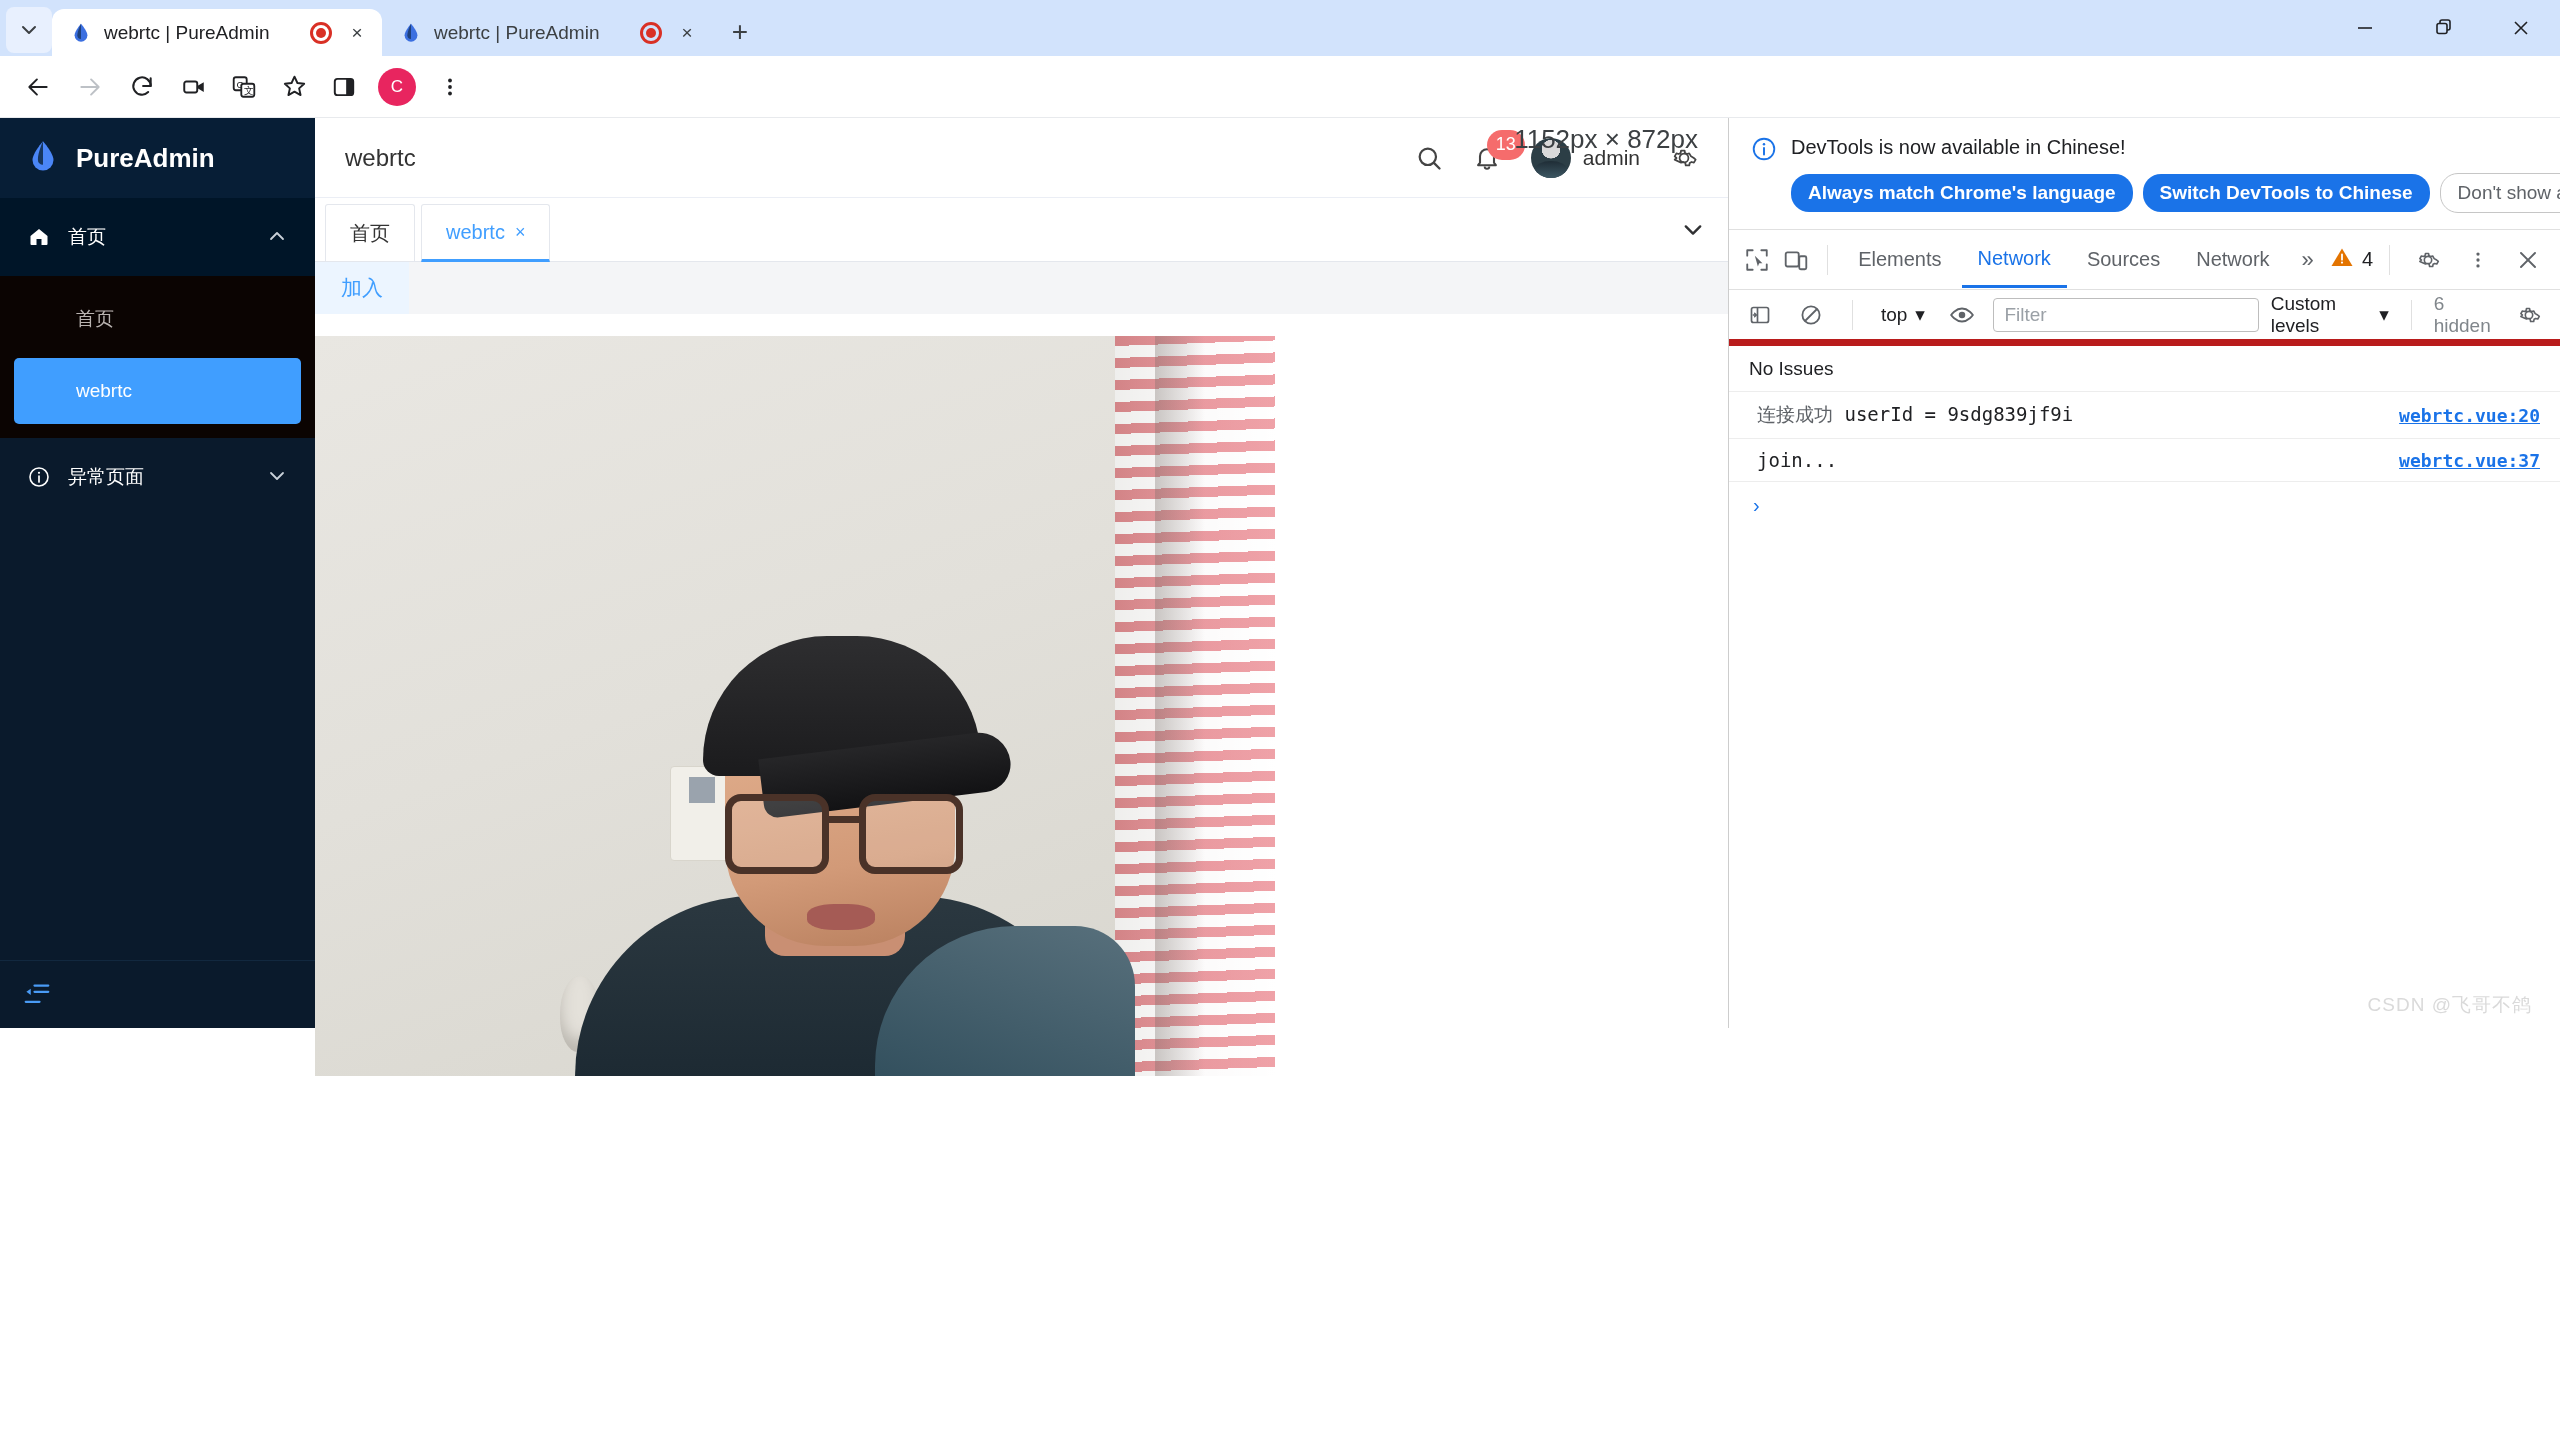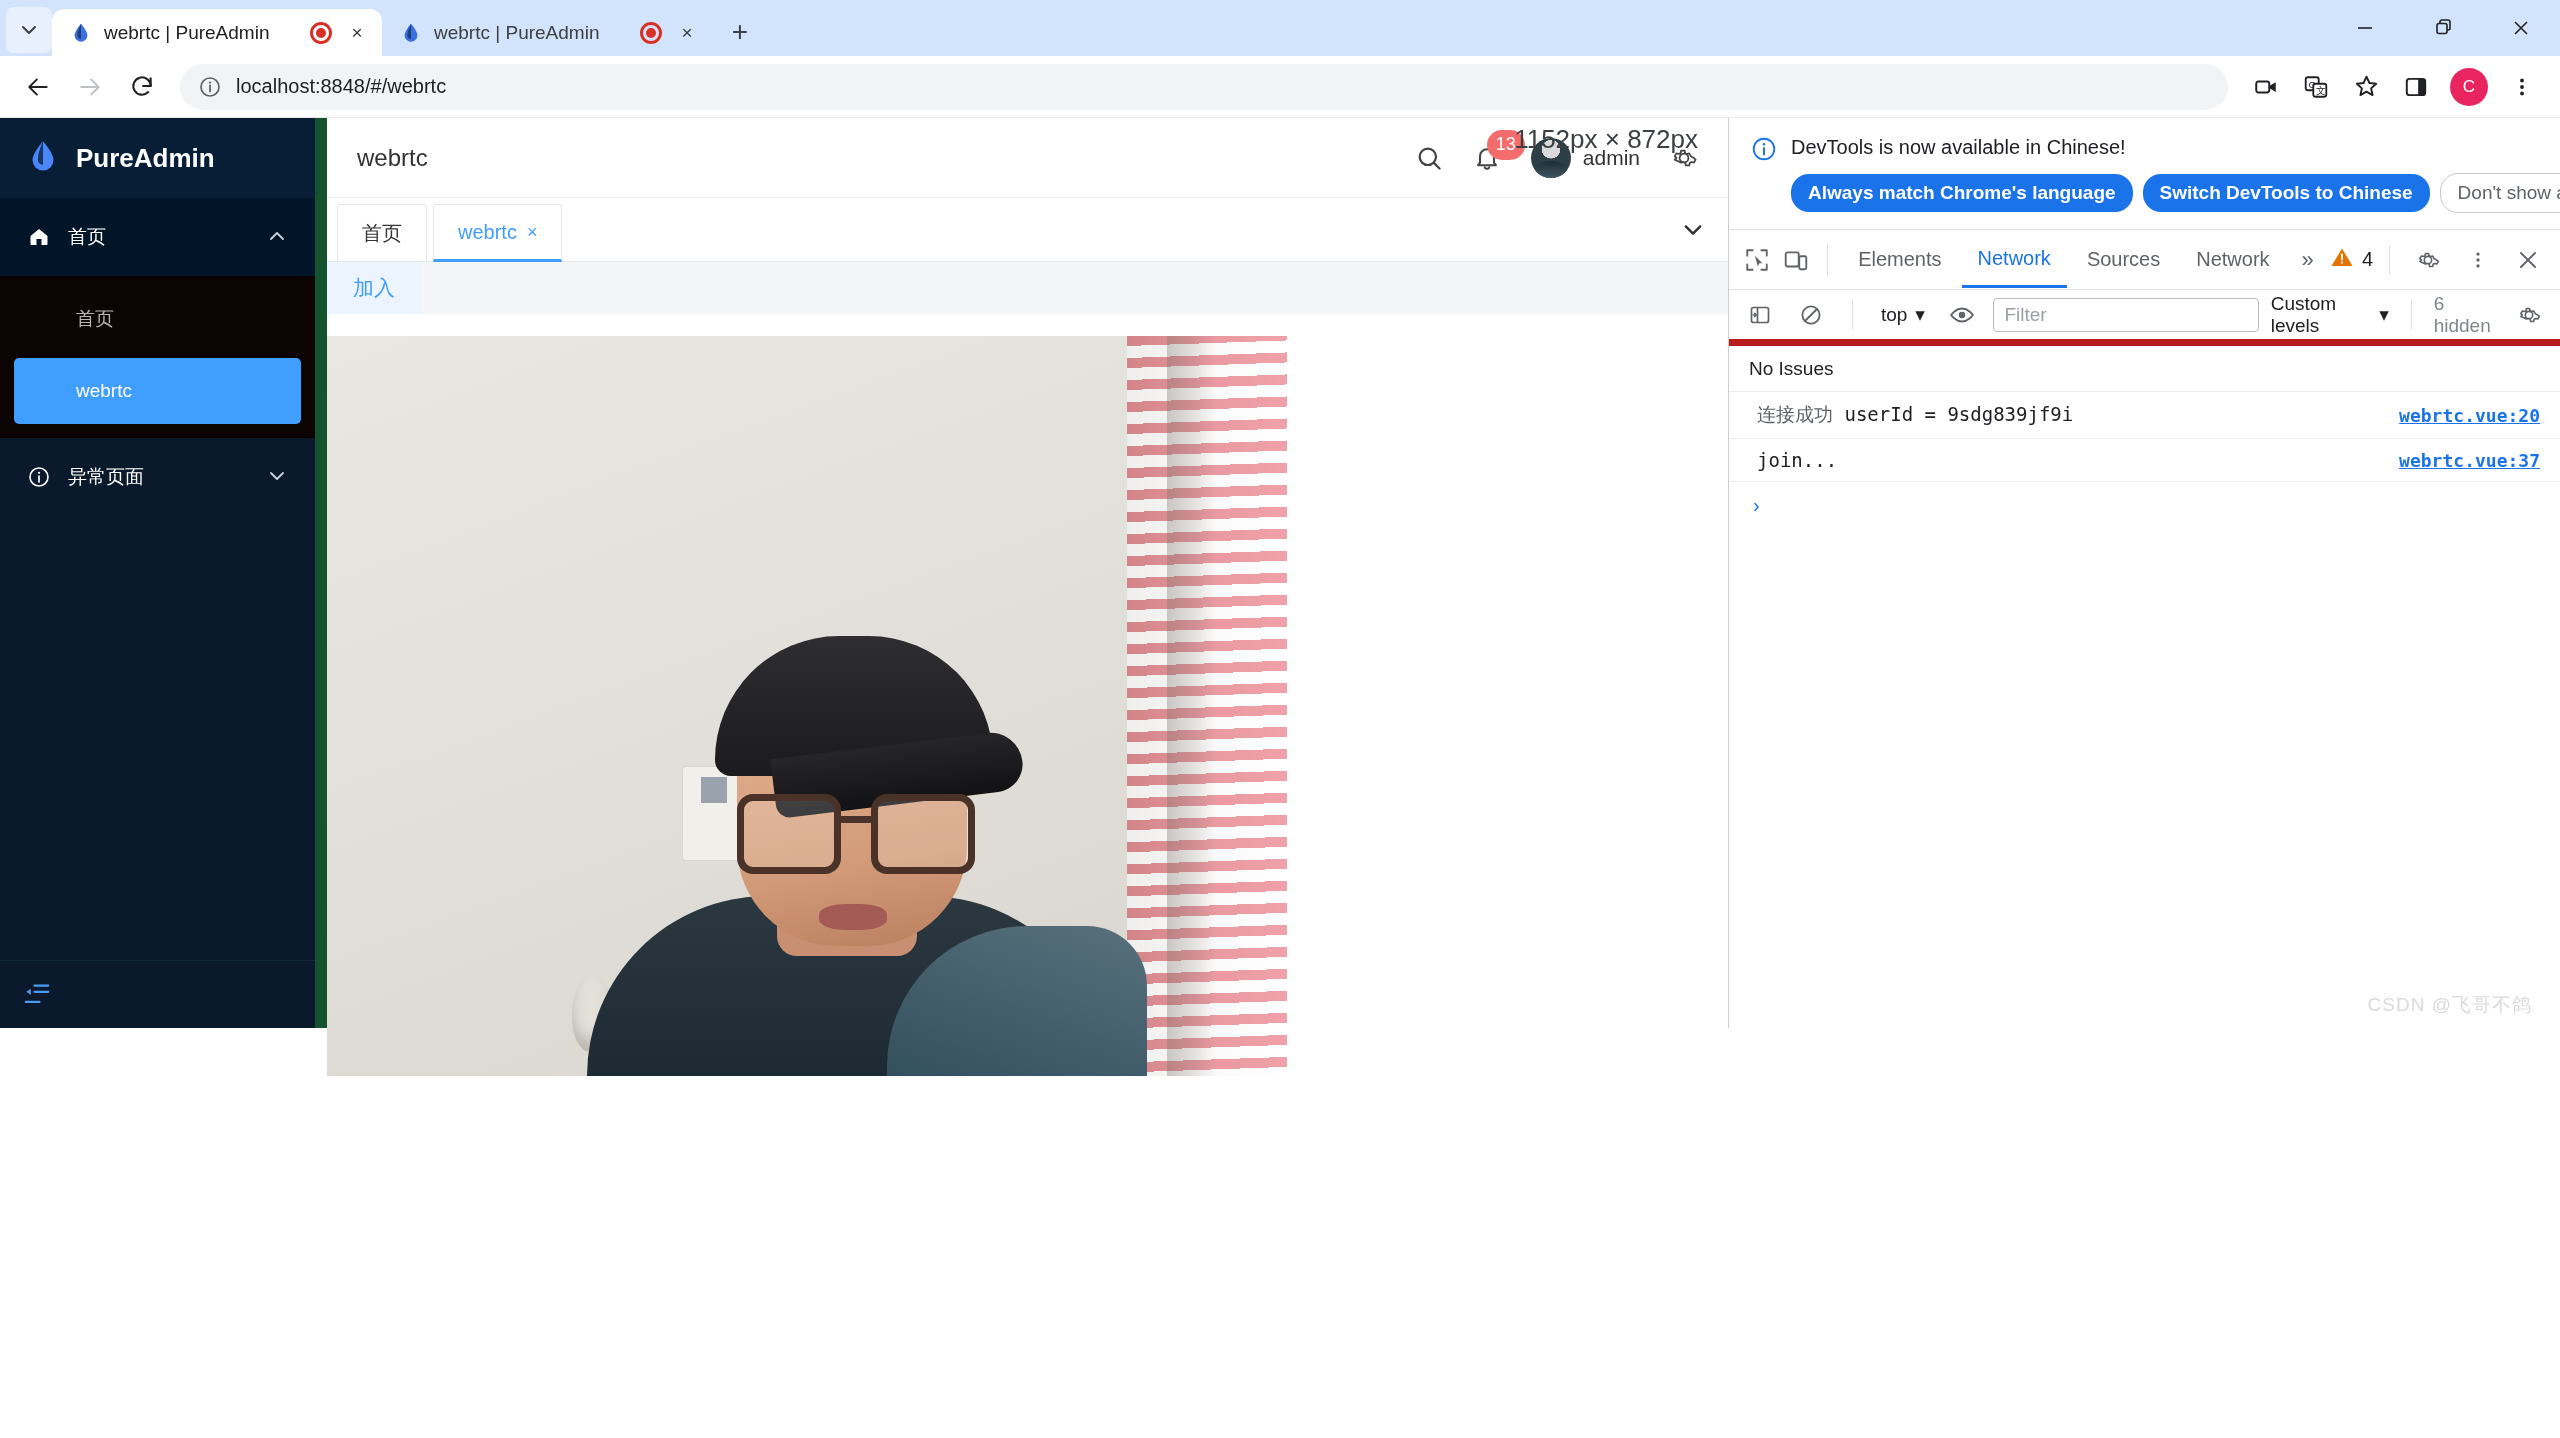--- a/index.html
+++ b/index.html
@@ -109,23 +109,22 @@
     font-size: 17px; margin: 0 8px;
   }
   .kebab { letter-spacing: 0; }
 
   
   .viewport { flex: 1; display: flex; min-height: 0; }
 
   
   .webpage {
     width: 1728px; flex: 0 0 1728px;
-    display: flex; background: #14532d;
+    display: flex; background: #84cc16;
     min-height: 0;
-    gap: 12px;
   }
 
   
   .sidebar {
     width: 315px; flex: 0 0 315px;
     background: #0a1a2c;
     display: flex; flex-direction: column;
     position: relative;
   }
   .sb-logo {
@@ -469,28 +468,20 @@
           <path d="M4 12h15M13 5l7 7-7 7" stroke="#bdc1c6" stroke-width="1.8" fill="none" stroke-linecap="round" stroke-linejoin="round"></path>
         </svg>
     </div>
     <div class="nav-btn">
       <svg width="26" height="26" viewBox="0 0 24 24">
           <path d="M20 11a8 8 0 1 0-2.3 5.7" stroke="#202124" stroke-width="1.9" fill="none" stroke-linecap="round"></path>
           <path d="M20 4v7h-7" stroke="#202124" stroke-width="1.9" fill="none" stroke-linecap="round" stroke-linejoin="round"></path>
         </svg>
     </div>
 
-    <div class="omnibox">
-      <svg width="24" height="24" viewBox="0 0 24 24">
-          <circle cx="12" cy="12" r="9" fill="none" stroke="#5f6368" stroke-width="1.7"></circle>
-          <path d="M12 10.5v6" stroke="#5f6368" stroke-width="1.8" stroke-linecap="round"></path>
-          <circle cx="12" cy="7.6" r="1.15" fill="#5f6368"></circle>
-        </svg>
-      <span class="url">localhost:8848/#/webrtc</span>
-    </div>
 
     <div class="omni-actions">
       <div class="act-btn">
         <svg width="26" height="26" viewBox="0 0 24 24">
             <rect x="3" y="7" width="12" height="10" rx="2" fill="none" stroke="#202124" stroke-width="1.8"></rect>
             <path d="M15 11l6-3.5v9L15 13z" fill="#202124"></path>
           </svg>
       </div>
       <div class="act-btn">
         <svg width="26" height="26" viewBox="0 0 24 24">

